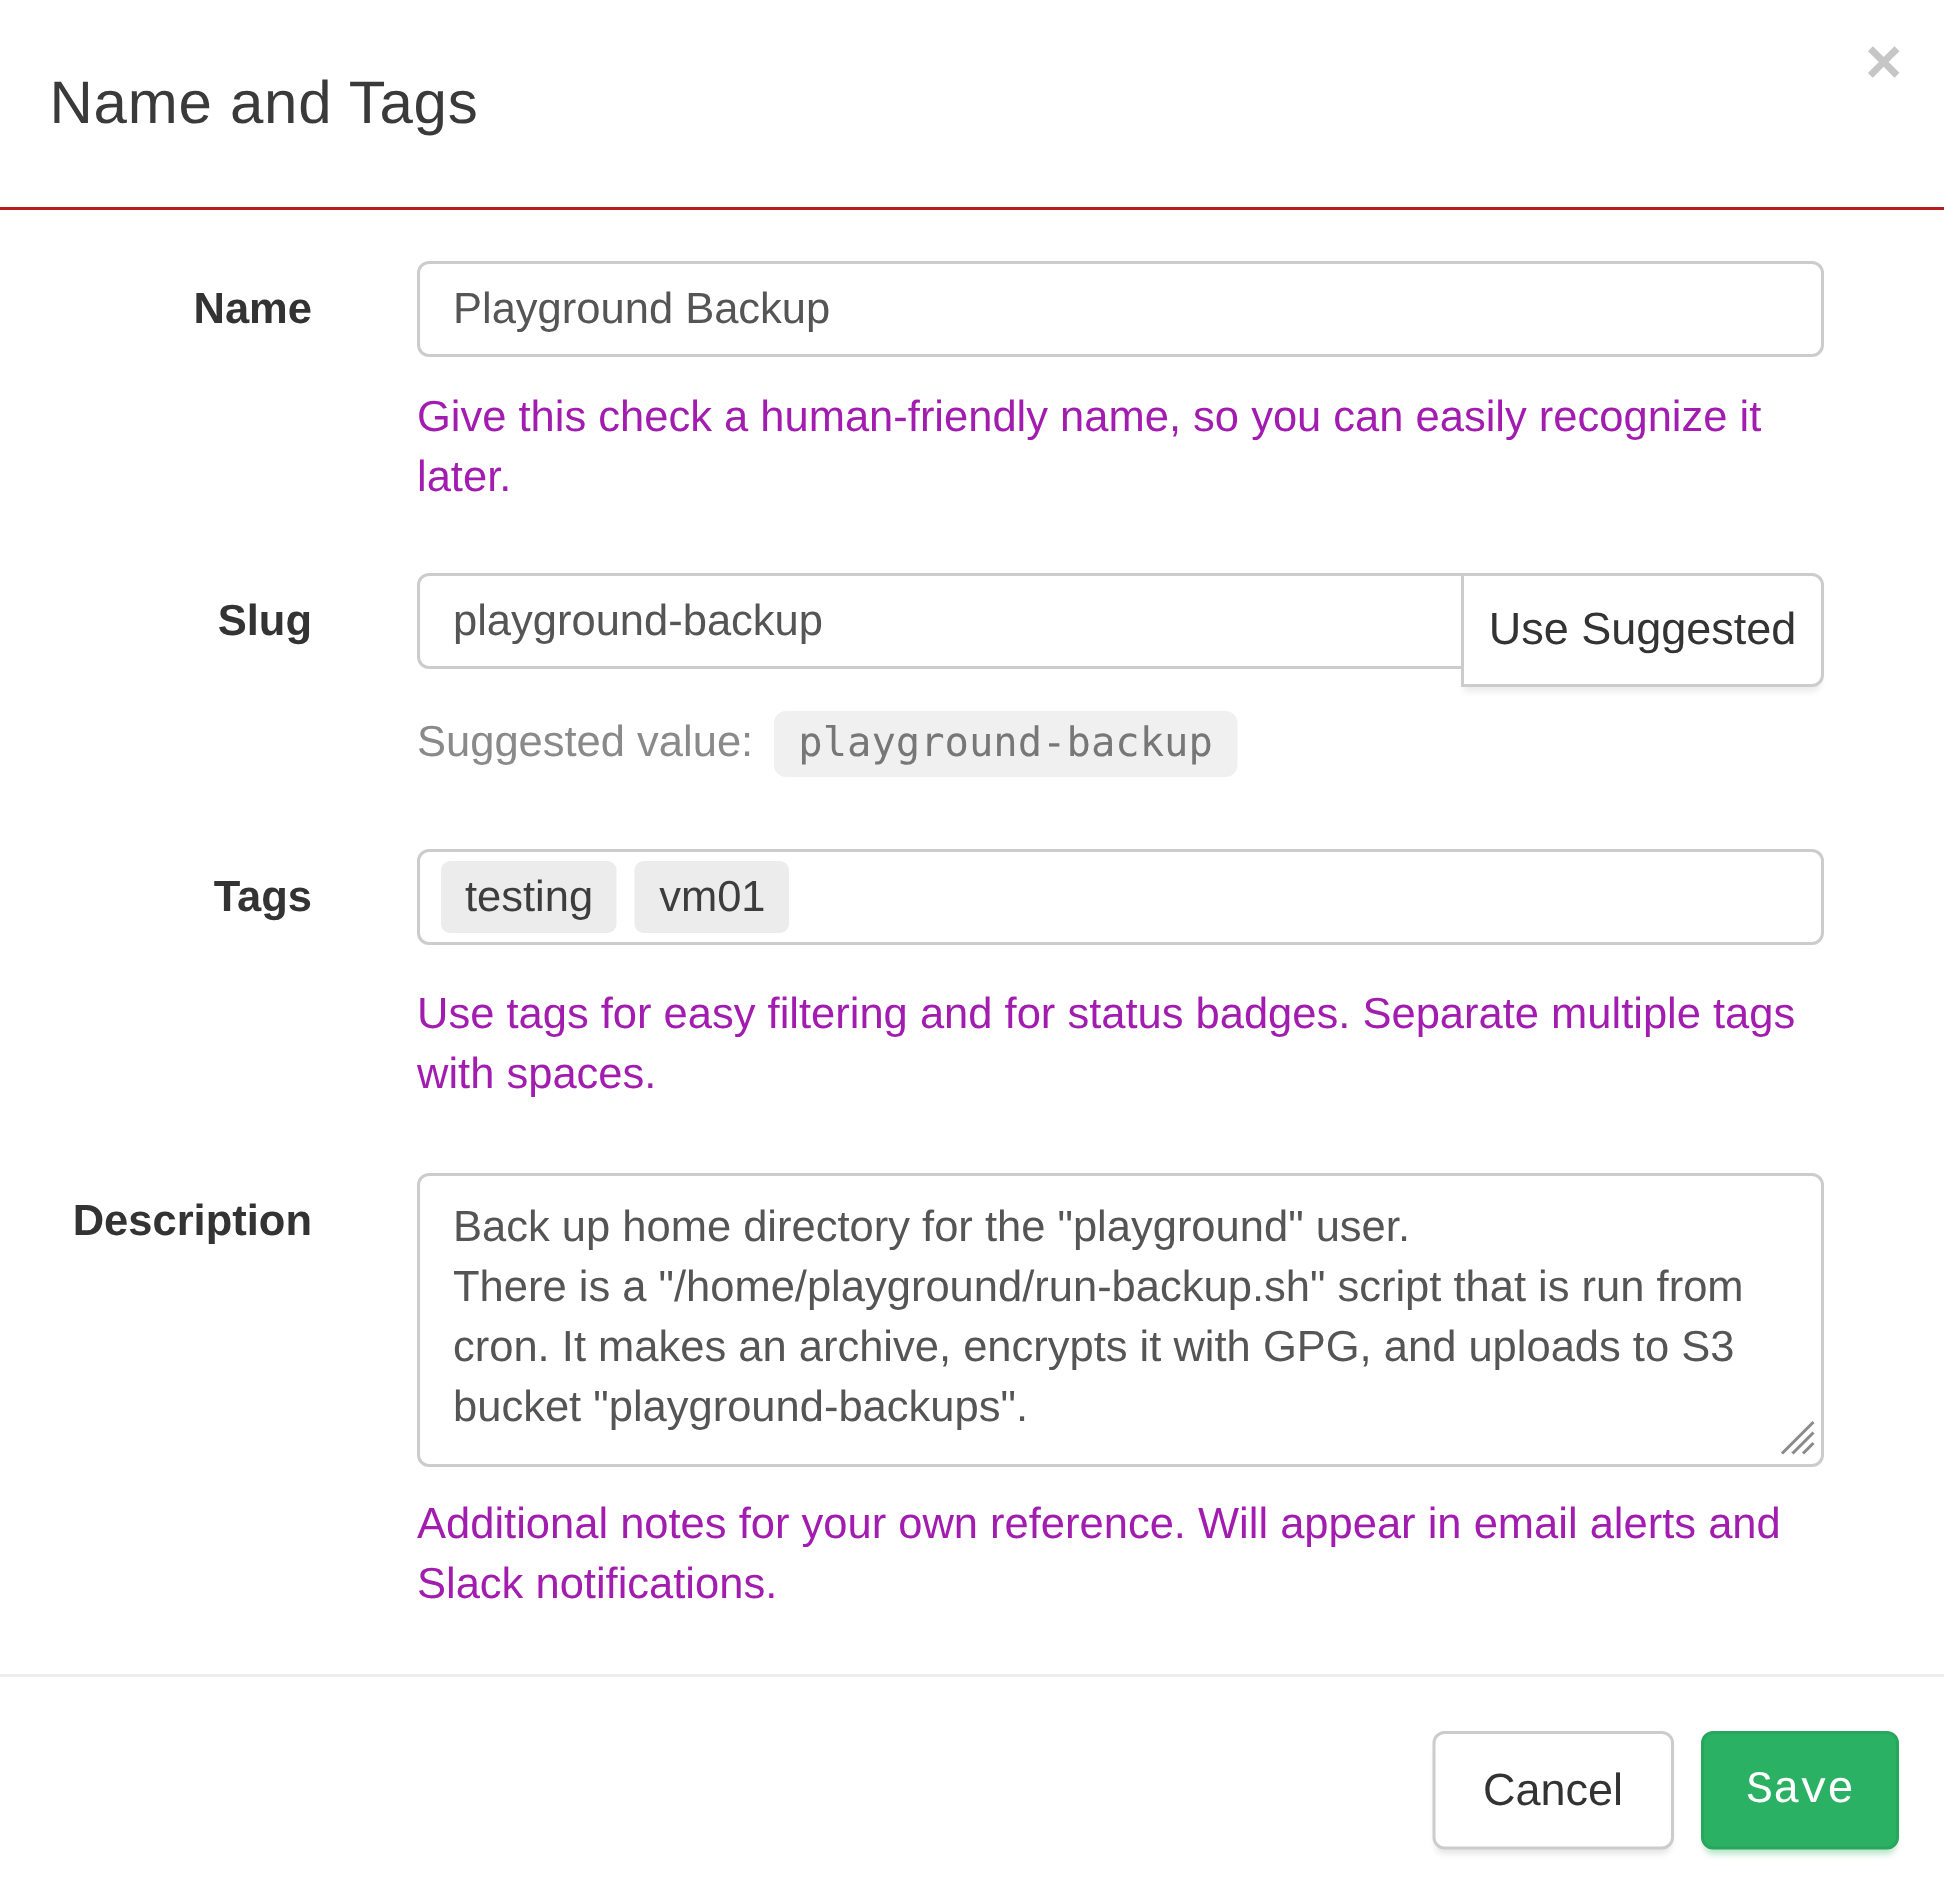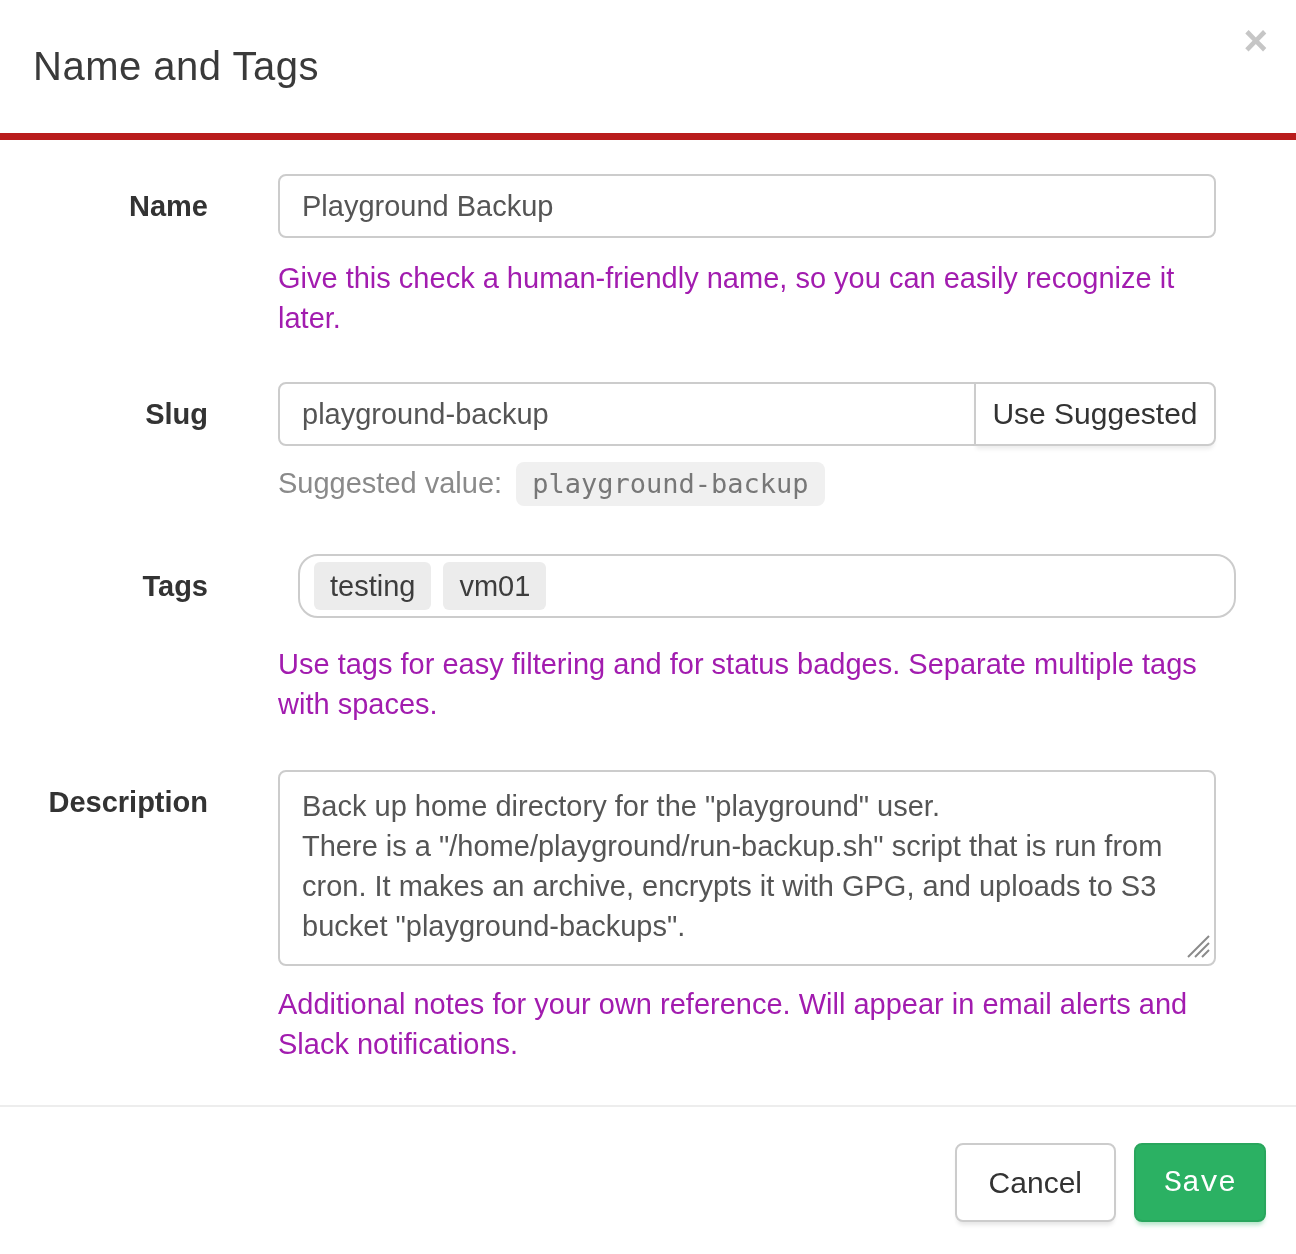--- a/index.html
+++ b/index.html
@@ -10,21 +10,21 @@
     font-family: "Liberation Sans", "DejaVu Sans", sans-serif;
     color: #333;
     overflow: hidden;
   }
   .modal { width: 1296px; height: 1254px; display: flex; flex-direction: column; }
 
   
   .modal-header {
     position: relative;
     height: 140px; flex: 0 0 140px;
-    border-bottom: 7px solid #b91c1c;
+    border-bottom: 2px solid #b91c1c;
     padding: 0 30px 0 33px;
     display: flex; align-items: center;
   }
   .modal-title { font-size: 40px; font-weight: 400; color: #3a3a3a; letter-spacing: 0.5px; }
   .close-btn {
     position: absolute; top: 20px; right: 28px;
     background: none; border: none; cursor: pointer;
     font-size: 42px; font-weight: 700; color: #c6c6c6; line-height: 1;
     font-family: "Liberation Sans", sans-serif;
     padding: 0;
@@ -48,47 +48,46 @@
     outline: none; background: #fff;
   }
 
   .row-name { margin-bottom: 44px; }
   .row-name .help-text { margin-top: 20px; }
 
   .row-slug { margin-bottom: 48px; }
   .slug-group { display: flex; width: 100%; }
   .slug-group .text-input { flex: 1 1 auto; border-radius: 8px 0 0 8px; }
   .use-suggested-btn {
-    flex: 0 0 242px; width: 242px; height: 64px;
+    flex: 0 0 242px; width: 242px; height: 76px;
     margin-left: -2px;
     background: #ffffff; border: 2px solid #cccccc;
     border-radius: 0 8px 8px 0;
     font-size: 30px; color: #333;
     font-family: "Liberation Sans", sans-serif;
     cursor: pointer;
     box-shadow: 0 5px 4px -2px rgba(0,0,0,0.08);
   }
   .suggested-line { margin-top: 16px; font-size: 29px; color: #8a8a8a; line-height: 40px; }
   .code-chip {
     display: inline-block;
     font-family: "DejaVu Sans Mono", "Liberation Mono", monospace;
     font-size: 27px; color: #777;
     background: #f0f0f0; border-radius: 8px;
     padding: 2px 16px; margin-left: 6px;
   }
 
   .row-tags { margin-bottom: 46px; }
   .tags-input {
     width: 100%; height: 64px;
-    border: 2px solid #cccccc; border-radius: 20px;
+    border: 2px solid #cccccc; border-radius: 8px;
     background: #fff;
     display: flex; align-items: center; gap: 12px;
     padding: 0 14px;
     cursor: text;
-    margin-left: 20px;
   }
   .tag-chip {
     background: #ececec; border-radius: 6px;
     height: 48px; line-height: 48px;
     padding: 0 16px;
     font-size: 29px; color: #3d3d3d;
   }
   .row-tags .help-text { margin-top: 26px; }
 
   .textarea-wrap { position: relative; width: 100%; }

